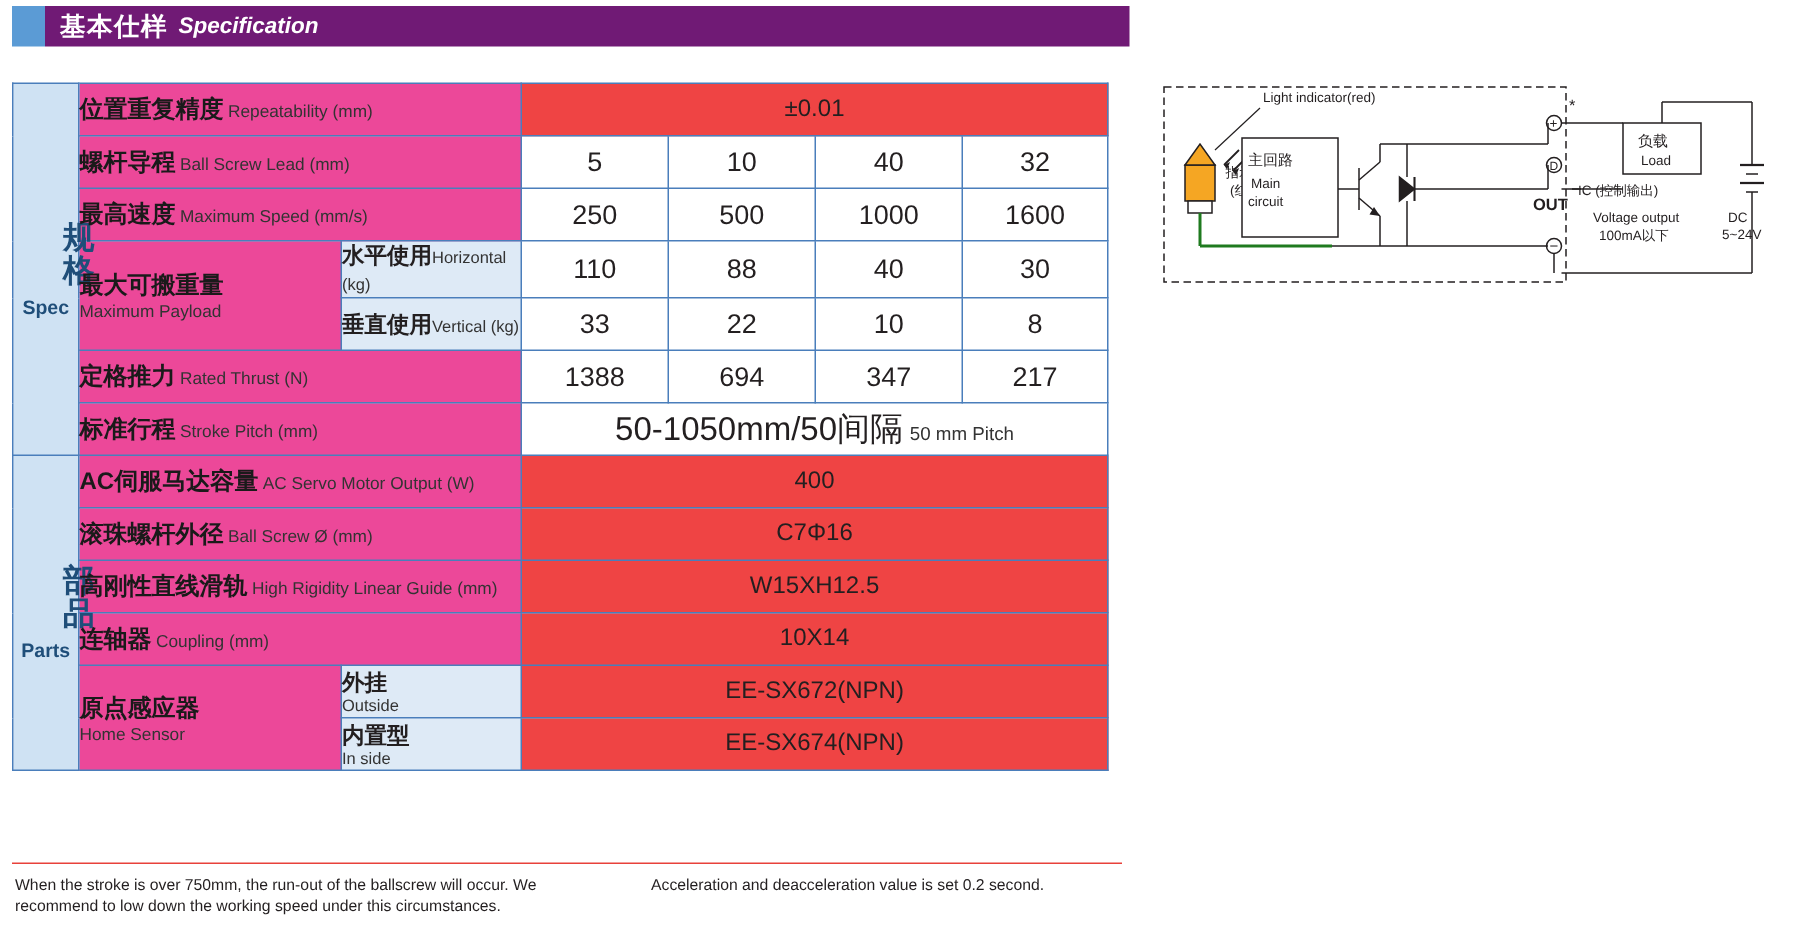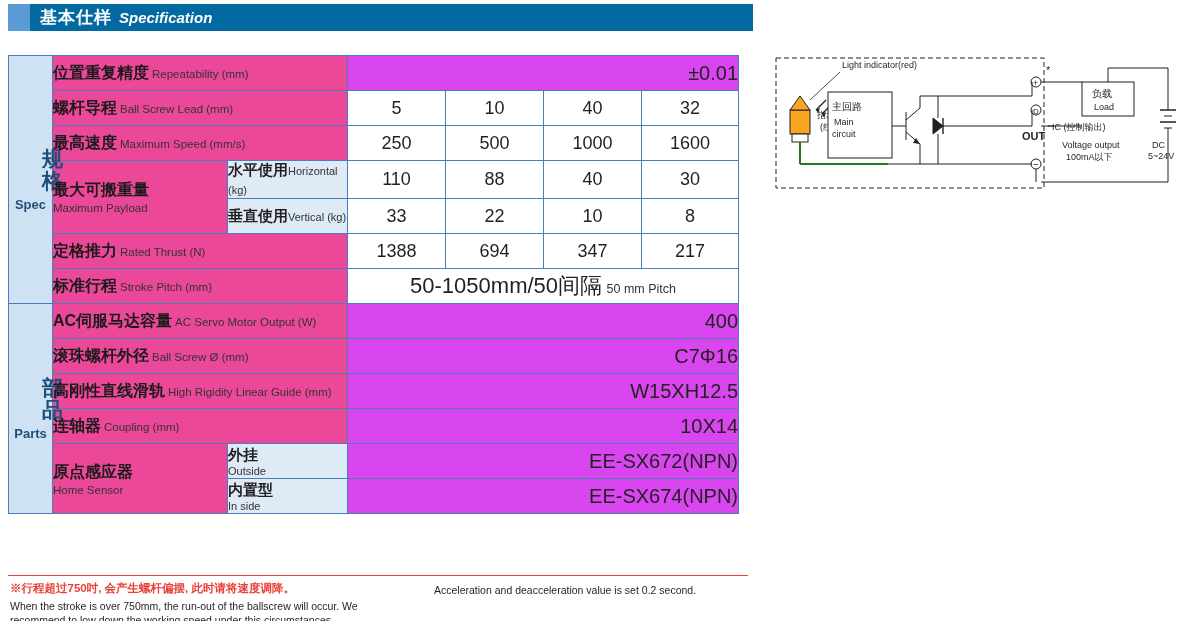--- a/index.html
+++ b/index.html
@@ -29,21 +29,21 @@
     align-items: stretch;
   }
   .hdr-left { left: 8px; top: 4px; width: 745px; }
   .hdr-right { left: 770px; top: 4px; width: 430px; }
   .hdr-accent {
     width: 22px;
     background: #5b9bd5;
   }
   .hdr-body {
     flex: 1;
-    background: #0369a1;
+    background: #701a75;
     color: #ffffff;
     display: flex;
     align-items: center;
     padding-left: 10px;
     gap: 7px;
   }
   .hdr-cn {
     font-size: 17px;
     font-weight: bold;
     letter-spacing: 1px;
@@ -112,23 +112,23 @@
   .subhead .cn { font-size: 15px; font-weight: bold; }
   .subhead .en { font-size: 11px; color: #333; }
   .subhead.two-line .cn { display: block; }
   .subhead.two-line .en { display: block; margin-top: 0px; }
   .val {
     text-align: center;
     font-size: 18px;
     background: #ffffff;
   }
   .val-lg {
-    text-align: right;
-    font-size: 20px;
-    background: #d946ef;
+    text-align: center;
+    font-size: 16px;
+    background: #ef4444;
   }
   .val-mixed {
     text-align: center;
     background: #ffffff;
   }
   .val-mixed .big { font-size: 22px; }
   .val-mixed .small { font-size: 12.5px; color: #333; }
 
   
   .notes {
@@ -319,21 +319,20 @@
           <span class="cn">内置型</span>
           <span class="en">In side</span>
         </td>
         <td class="val-lg" colspan="4">EE-SX674(NPN)</td>
       </tr>
     </tbody>
   </table>
 
   <div class="notes">
     <div class="note-col left">
-      <div class="note-cn">※行程超过750吋, 会产生螺杆偏摆, 此时请将速度调降。</div>
       <div class="note-en">When the stroke is over 750mm, the run-out of the ballscrew will occur. We recommend to low down the working speed under this circumstances.</div>
     </div>
     <div class="note-col right">
       <div class="note-en">Acceleration and deacceleration value is set 0.2 second.</div>
     </div>
   </div>
 
   <div class="sensor-wrap">
     <svg class="sensor-svg" width="420" height="160" viewBox="0 0 420 160">
 

